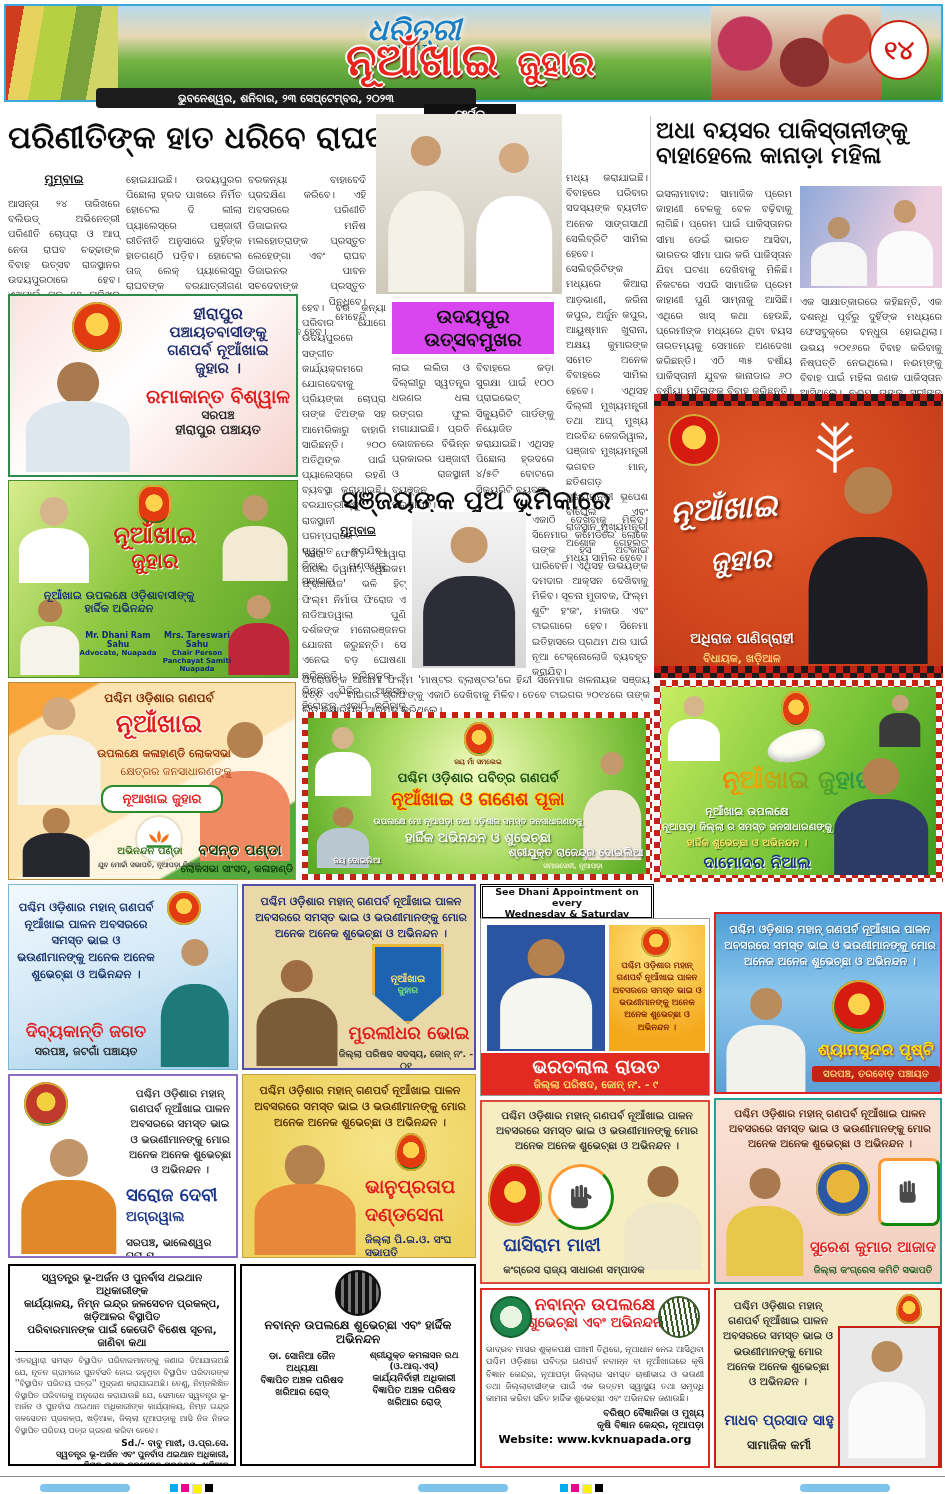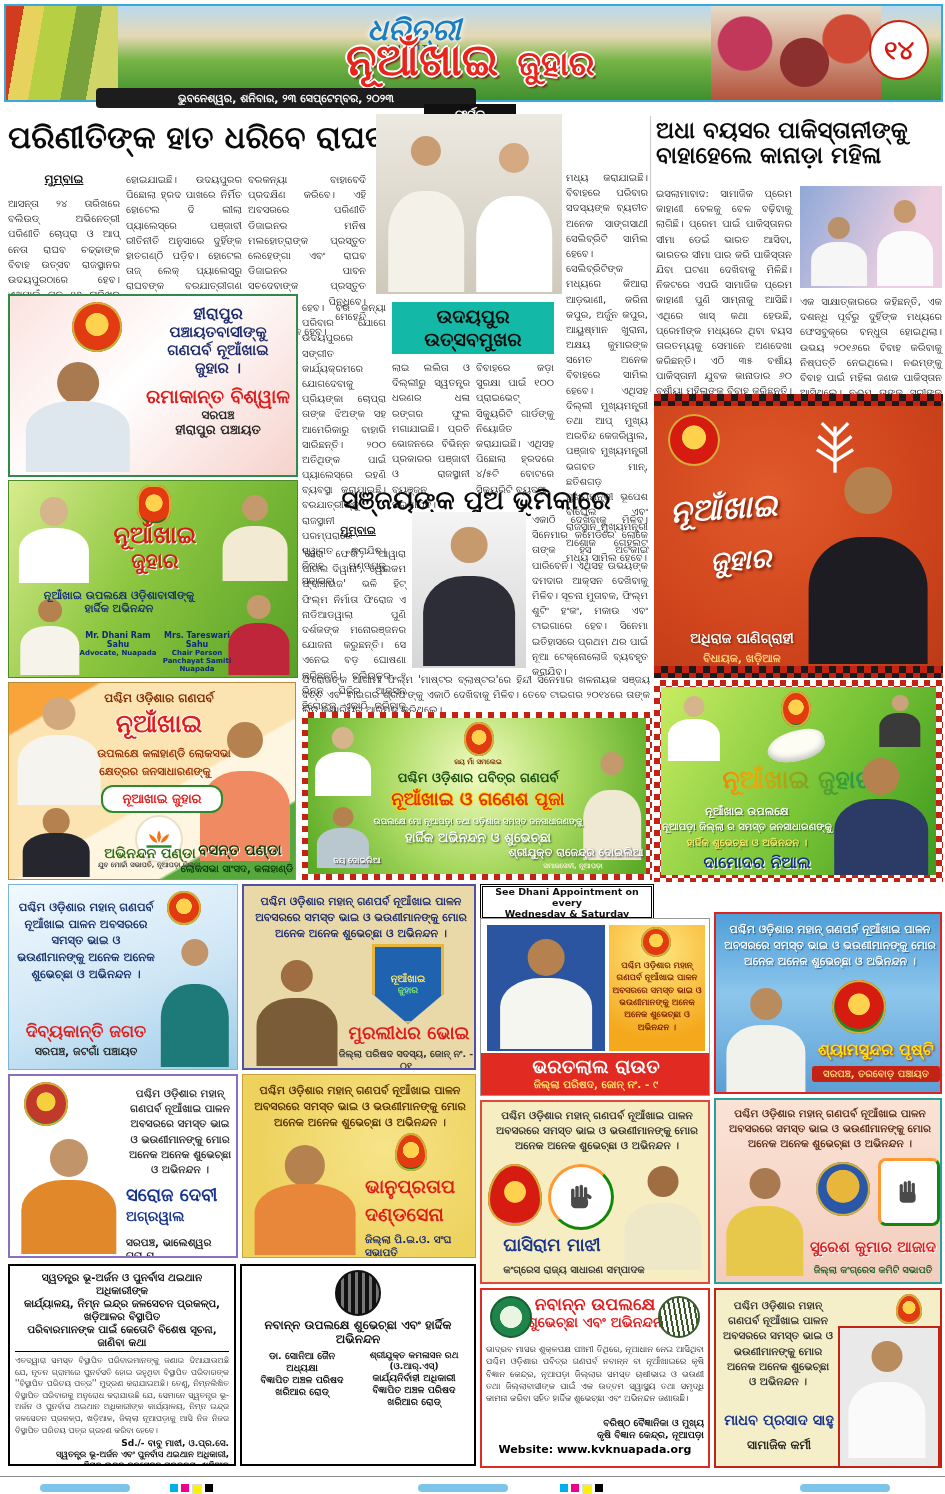--- a/index.html
+++ b/index.html
@@ -95,21 +95,21 @@
       <div style="font-size:15px;font-weight:bold;color:#1b2a6b">ପଞ୍ଚାୟତବାସୀଙ୍କୁ</div>
       <div style="font-size:15px;font-weight:bold;color:#1b2a6b">ଗଣପର୍ବ ନୂଆଁଖାଇ</div>
       <div style="font-size:15px;font-weight:bold;color:#1b2a6b">ଜୁହାର ।</div>
       <div class="nm-red" style="font-size:19px;margin-top:8px">ରମାକାନ୍ତ ବିଶ୍ୱାଳ</div>
       <div style="font-size:12px;font-weight:bold;color:#222">ସରପଞ୍ଚ</div>
       <div style="font-size:13px;font-weight:bold;color:#222">ହୀରାପୁର ପଞ୍ଚାୟତ</div>
     </div>
   </div>
 
   <div class="abs bt" style="left:302px;top:300px;width:84px;height:178px">ହେବ। ବର କନ୍ୟା ପରିବାର ଯୋଗେ ଉଦୟପୁରରେ ସଙ୍ଗୀତ କାର୍ଯ୍ୟକ୍ରମରେ ଯୋଗଦେବାକୁ ପ୍ରିୟଙ୍କା ଚୋପ୍ରା ତାଙ୍କ ଝିଅଙ୍କ ସହ ଆମେରିକାରୁ ବାହାରି ସାରିଛନ୍ତି। ୨୦୦ ଅତିଥିଙ୍କ ପାଇଁ ପ୍ୟାଲେସ୍‌ରେ ରହଣି ବ୍ୟବସ୍ଥା କରାଯାଇଛି। ବରଯାତ୍ରୀଙ୍କୁ ରାଜସ୍ଥାନୀ ପରମ୍ପରାରେ ସ୍ୱାଗତ କରାଯିବ। ବିବାହ ମଣ୍ଡପକୁ ସଜାଇବା</div>
-  <div class="abs ctr" style="left:392px;top:302px;width:162px;height:52px;background:#14b8a6;display:flex;align-items:center;justify-content:center">
+  <div class="abs ctr" style="left:392px;top:302px;width:162px;height:52px;background:#d946ef;display:flex;align-items:center;justify-content:center">
     <span style="font-size:19px;font-weight:bold;color:#0b0b0b">ଉଦୟପୁର ଉତ୍ସବମୁଖର</span>
   </div>
   <div class="abs bt" style="left:392px;top:360px;width:78px;height:118px">ଲାଇ ଲଲିତା ଓ ଦିଲ୍ଲୀରୁ ସ୍ୱତନ୍ତ୍ର ଧରଣର ଧଳା ରଙ୍ଗର ଫୁଲ ମଗାଯାଇଛି। ପ୍ରତି ଭୋଜନରେ ବିଭିନ୍ନ ପ୍ରକାରର ପଞ୍ଜାବୀ ଓ ରାଜସ୍ଥାନୀ ବ୍ୟଞ୍ଜନ ପରଷାଯିବ।</div>
   <div class="abs bt" style="left:476px;top:360px;width:78px;height:118px">ବିବାହରେ କଡ଼ା ସୁରକ୍ଷା ପାଇଁ ୧୦୦ ପ୍ରାଇଭେଟ୍ ସିକ୍ୟୁରିଟି ଗାର୍ଡଙ୍କୁ ନିୟୋଜିତ କରାଯାଇଛି। ଏଥିସହ ପିଛୋଲା ହ୍ରଦରେ ୪/୫ଟି ବୋଟରେ ସିକ୍ୟୁରିଟି ବ୍ୟବସ୍ଥା</div>
 
   <div class="ad" style="left:8px;top:480px;width:290px;height:198px;border:1px solid #4a8a2a;
               background:linear-gradient(120deg,#d8ec8e,#8cc63f 45%,#58a027)">
     <div class="emb" style="left:128px;top:4px;width:34px;height:40px;border-radius:40%"></div>
     <div class="sil" style="left:6px;top:10px;width:78px;height:92px;--shirt:#ffffff;--skin:#d6b48c"></div>
     <div class="sil" style="left:210px;top:8px;width:72px;height:92px;--shirt:#f2ead2;--skin:#c49a6c"></div>
@@ -169,35 +169,35 @@
 
   <div class="ad" style="left:8px;top:682px;width:288px;height:198px;border:1px solid #b88a3a;
               background:linear-gradient(150deg,#f9a33b 0 14%,#fbe4b2 15% 55%,#fff6e2 56% 78%,#57a83c 79%)">
     <div class="sil" style="left:4px;top:6px;width:92px;height:116px;--shirt:#f6f4ee;--skin:#d2a87e"></div>
     <div class="sil" style="left:10px;top:120px;width:74px;height:74px;--shirt:#26262e;--skin:#b5824f"></div>
     <div class="sil" style="left:186px;top:28px;width:100px;height:150px;--shirt:#f08a62;--skin:#b5824f"></div>
     <div class="abs ctr" style="left:60px;top:8px;width:180px;font-size:12px;font-weight:bold;color:#7c2a00">ପଶ୍ଚିମ ଓଡ଼ିଶାର ଗଣପର୍ବ</div>
     <div class="abs ctr" style="left:80px;top:26px;width:140px;font-size:25px;font-weight:bold;color:#e01d1d;
                 text-shadow:-1px 0 #fff,1px 0 #fff,0 1px #fff,0 -1px #fff">ନୂଆଁଖାଇ</div>
     <div class="abs ctr" style="left:70px;top:64px;width:170px;font-size:11px;font-weight:bold;color:#9a3205">ଉପଲକ୍ଷେ କଳାହାଣ୍ଡି ଲୋକସଭା</div>
-    <div class="abs ctr" style="left:61px;top:82px;width:170px;font-size:11px;font-weight:bold;color:#9a3205">କ୍ଷେତ୍ରର ଜନସାଧାରଣଙ୍କୁ</div>
+    <div class="abs ctr" style="left:82px;top:82px;width:170px;font-size:11px;font-weight:normal;color:#9a3205">କ୍ଷେତ୍ରର ଜନସାଧାରଣଙ୍କୁ</div>
     <div class="abs ctr" style="left:92px;top:102px;width:118px;height:24px;background:#fff;border:2px solid #2c8a2c;border-radius:12px;
                 display:flex;align-items:center;justify-content:center">
       <span style="font-size:13px;font-weight:bold;color:#e01d1d">ନୂଆଖାଇ ଜୁହାର</span>
     </div>
     <div class="abs" style="left:126px;top:132px;width:44px;height:44px;border-radius:50%;background:#fff;border:2px solid #e8e0c8;
                 display:flex;align-items:center;justify-content:center">
       <svg viewBox="0 0 24 16" style="width:30px;height:20px">
         <path d="M12 1c2 3.5 2 6.5 0 10-2-3.5-2-6.5 0-10z" fill="#f47216"></path>
         <path d="M4 4c3.2 1 5.6 3.2 6.8 7C7.4 10.6 4.8 8.4 4 4z" fill="#f47216"></path>
         <path d="M20 4c-3.2 1-5.6 3.2-6.8 7 3.4-.4 6-2.6 6.8-7z" fill="#f47216"></path>
         <path d="M2 13h20v2H2z" fill="#2c8a2c"></path>
       </svg>
     </div>
-    <div class="abs ctr" style="left:86px;top:162px;width:110px;font-size:14px;font-weight:bold;color:#2e6b12">ଅଭିନନ୍ଦନ ପଣ୍ଡା</div>
+    <div class="abs ctr" style="left:86px;top:162px;width:110px;font-size:10px;font-weight:bold;color:#2e6b12">ଅଭିନନ୍ଦନ ପଣ୍ଡା</div>
     <div class="abs ctr" style="left:70px;top:178px;width:140px;font-size:7px;font-weight:bold;color:#444">ଯୁବ ମୋର୍ଚ୍ଚା ସଭାପତି, ନୂଆପଡ଼ା ଜିଲ୍ଲା</div>
     <div class="abs ctr" style="left:176px;top:158px;width:110px;font-size:15px;font-weight:bold;color:#083d08;text-shadow:1px 1px 0 #fff">ବସନ୍ତ ପଣ୍ଡା</div>
     <div class="abs ctr" style="left:168px;top:180px;width:120px;font-size:10px;font-weight:bold;color:#083d08">ଲୋକସଭା ସାଂସଦ, କଳାହାଣ୍ଡି</div>
   </div>
 
   <div class="ad pat2" style="left:302px;top:712px;width:350px;height:168px;padding:6px">
     <div class="abs" style="left:6px;top:6px;right:6px;bottom:6px;
                 background:radial-gradient(circle at 50% 35%,#f2fbc0,#a6d85e 50%,#5cab27 95%);overflow:hidden">
       <div class="sil" style="left:4px;top:4px;width:62px;height:74px;--shirt:#ffffff;--skin:#d6b48c"></div>
       <div class="sil" style="left:6px;top:84px;width:58px;height:66px;--shirt:#b9c8cf;--skin:#b5824f"></div>
@@ -378,21 +378,21 @@
   </div>
 
   <div class="ad" style="left:480px;top:1288px;width:230px;height:180px;border:2px solid #e02a22;background:#fff;padding:4px;box-sizing:border-box">
     <div style="position:absolute;left:8px;top:6px;width:38px;height:38px;border-radius:50%;
                 background:radial-gradient(circle,#e8f5e0 0 40%,#1e8449 42% 100%);border:2px solid #14602f"></div>
     <div style="position:absolute;right:8px;top:6px;width:38px;height:38px;border-radius:50%;
                 background:repeating-linear-gradient(80deg,#fff 0 3px,#3a5a2a 3px 5px);border:2px solid #3a5a2a"></div>
     <div class="ctr" style="font-size:17px;font-weight:bold;color:#e01d1d">ନବାନ୍ନ ଉପଲକ୍ଷେ</div>
     <div class="ctr" style="font-size:14px;font-weight:bold;color:#e01d1d">ଶୁଭେଚ୍ଛା ଏବଂ ଅଭିନନ୍ଦନ</div>
     <div class="bt" style="font-size:8.5px;margin-top:12px;line-height:1.45">ଭାଦ୍ରବ ମାସର ଶୁକ୍ଳପକ୍ଷ ପଞ୍ଚମୀ ତିଥିରେ, ନୂଆଧାନ ନେଇ ଆସିଥିବା ପଶ୍ଚିମ ଓଡ଼ିଶାର ପବିତ୍ର ଗଣପର୍ବ ନବାନ୍ନ ବା ନୂଆଁଖାଇରେ କୃଷି ବିଜ୍ଞାନ କେନ୍ଦ୍ର, ନୂଆପଡ଼ା ଜିଲ୍ଲାର ସମସ୍ତ ଚାଷୀଭାଇ ଓ ଭଉଣୀ ତଥା ଜିଲ୍ଲାବାସୀଙ୍କ ପାଇଁ ଏକ ଉତ୍ତମ ସ୍ୱାସ୍ଥ୍ୟ ତଥା ସମୃଦ୍ଧି କାମନା କରିବା ସହିତ ହାର୍ଦ୍ଦିକ ଶୁଭେଚ୍ଛା ଏବଂ ଅଭିନନ୍ଦନ ଜଣାଉଛି।</div>
-    <div style="font-size:9.5px;font-weight:bold;text-align:right;margin-top:12px">ବରିଷ୍ଠ ବୈଜ୍ଞାନିକା ଓ ମୁଖ୍ୟ</div>
+    <div style="font-size:9.5px;font-weight:bold;text-align:right;margin-top:2px">ବରିଷ୍ଠ ବୈଜ୍ଞାନିକା ଓ ମୁଖ୍ୟ</div>
     <div style="font-size:9.5px;font-weight:bold;text-align:right">କୃଷି ବିଜ୍ଞାନ କେନ୍ଦ୍ର, ନୂଆପଡ଼ା</div>
     <div class="ctr" style="font-size:11px;font-weight:bold;color:#000;margin-top:2px">Website: www.kvknuapada.org</div>
   </div>
 
   <div class="ad" style="left:714px;top:1288px;width:228px;height:180px;border:2px solid #c22314;background:#f5efc9">
     <div class="abs g" style="left:6px;top:8px;width:112px;font-size:10.5px;color:#333">ପଶ୍ଚିମ ଓଡ଼ିଶାର ମହାନ୍ ଗଣପର୍ବ ନୂଆଁଖାଇ ପାଳନ ଅବସରରେ ସମସ୍ତ ଭାଇ ଓ ଭଉଣୀମାନଙ୍କୁ ମୋର ଅନେକ ଅନେକ ଶୁଭେଚ୍ଛା ଓ ଅଭିନନ୍ଦନ ।</div>
     <div class="emb" style="left:180px;top:4px;width:26px;height:30px;border-radius:50% 50% 50% 50%/60% 60% 40% 40%"></div>
     <div class="abs" style="left:122px;top:36px;width:98px;height:138px;border:2px solid #c22314;background:#e9e9e9">
       <div class="sil" style="left:4px;top:4px;width:86px;height:126px;--shirt:#fafafa;--skin:#b98c5e"></div>
     </div>

